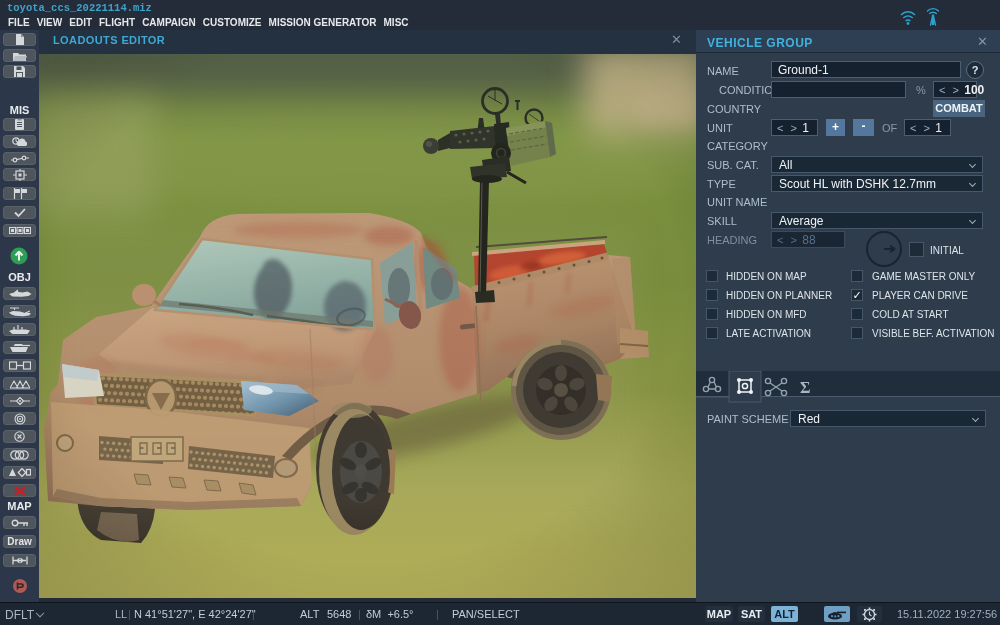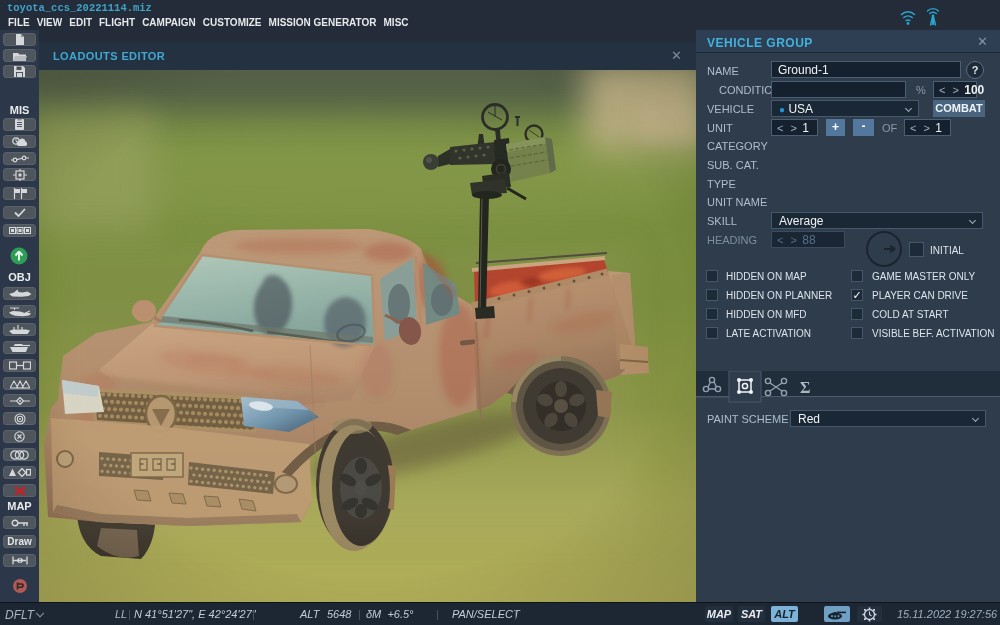--- a/index.html
+++ b/index.html
@@ -8,40 +8,40 @@
 
 #topbar { position:absolute; left:0; top:0; width:1000px; height:30px; background:#232c38; z-index:10; }
 #title { position:absolute; left:7px; top:2px; font-family:"Liberation Mono",monospace; font-weight:bold; font-size:10.5px; color:#41a2c8; }
 #menu { position:absolute; left:8px; top:17px; font-size:10px; font-weight:bold; color:#e6e9ec; }
 #menu span { margin-right:7px; }
 
 #sidebar { position:absolute; left:0; top:30px; width:39px; height:572px; background:#2c3849; z-index:5; }
 .sbtn { position:absolute; left:3px; width:33px; height:13px; background:#4e555d; border-radius:3px; border:1px solid #5a6168; display:flex; align-items:center; justify-content:center; }
 .slab { position:absolute; left:0; width:39px; text-align:center; font-size:11px; font-weight:bold; color:#e8eaec; }
 
-#viewport { position:absolute; left:39px; top:42px; width:598px; height:572px; background:#c4b5fd; }
+#viewport { position:absolute; left:39px; top:26px; width:598px; height:572px; background:#c4b5fd; }
 #vtitle { position:absolute; left:0; top:0; width:657px; height:28px; background:#243140; }
 #vtitle .t { position:absolute; left:14px; top:8px; font-size:11px; font-weight:bold; color:#3fa8d4; letter-spacing:0.4px; }
 #vtitle .x { position:absolute; right:14px; top:6px; font-size:13px; color:#7f8c9a; }
 #scene { position:absolute; left:0; top:28px; width:657px; height:544px; }
 
 #rpanel { position:absolute; left:696px; top:30px; width:304px; height:572px; background:#2e3c4c; }
 #rphead { position:absolute; left:0; top:0; width:304px; height:23px; background:#2f3f53; border-bottom:1px solid #1d2836; }
 #rphead .t { position:absolute; left:11px; top:6px; font-size:12px; font-weight:bold; color:#41b1dd; letter-spacing:0.5px; }
 #rphead .x { position:absolute; right:12px; top:4px; font-size:13px; color:#8494a4; }
 .rlabel { position:absolute; font-size:11px; color:#aebecb; white-space:nowrap; }
 .rinput { position:absolute; background:#15212e; border:1px solid #4b5e72; color:#f0f3f5; font-size:12px; padding:1px 6px; height:17px; line-height:14px; }
 .rdrop { position:absolute; background:#1a2735; border:1px solid #46586c; color:#f0f3f5; font-size:12px; padding:1px 7px; height:17px; line-height:14px; white-space:nowrap; }
 .rdrop .chev { position:absolute; right:7px; top:5px; width:5px; height:5px; border-right:1.4px solid #9fb0bf; border-bottom:1.4px solid #9fb0bf; transform:rotate(45deg); }
 .spin { position:absolute; background:#15212e; border:1px solid #4b5e72; color:#eef1f4; font-size:12px; height:17px; line-height:14px; padding:1px 5px; white-space:nowrap; }
 .spin .ar { color:#9fb0bf; font-size:11px; letter-spacing:2px; }
 .cb { position:absolute; width:12px; height:12px; background:#1d2a38; border:1px solid #45586b; }
 .cblab { position:absolute; font-size:10px; color:#dde4ea; white-space:nowrap; }
 
-#bottombar { position:absolute; left:0; top:602px; width:1000px; height:23px; background:#1d2734; border-top:1px solid #0e141c; color:#aab6c2; font-size:11px;font-style:italic; }
+#bottombar { position:absolute; left:0; top:602px; width:1000px; height:23px; background:#1d2734; border-top:1px solid #0e141c; color:#aab6c2; font-size:11px; }
 .bb { position:absolute; top:5px; white-space:nowrap; }
 .bbtn { position:absolute; top:3px; height:16px; background:#242f3e; color:#e8ecf0; font-weight:bold; font-size:11px; text-align:center; line-height:16px; border-radius:2px; }
 </style>
 </head>
 <body>
 <div id="topbar">
   <div id="title">toyota_ccs_20221114.miz</div>
   <div id="menu"><span>FILE</span><span>VIEW</span><span>EDIT</span><span>FLIGHT</span><span>CAMPAIGN</span><span>CUSTOMIZE</span><span>MISSION GENERATOR</span><span>MISC</span></div>
   <svg class="abs" style="left:898px;top:6px" width="44" height="22" viewBox="0 0 44 22">
     <g stroke="#2ba4cd" fill="none" stroke-width="1.6" stroke-linecap="round">
@@ -714,32 +714,33 @@
       <span class="t">VEHICLE GROUP</span>
       <span class="x">✕</span>
     </div>
   <div class="rlabel" style="left:11px;top:35px">NAME</div>
   <div class="rinput" style="left:75px;top:31px;width:190px">Ground-1</div>
   <div class="abs" style="left:270px;top:31px;width:18px;height:18px;border:1px solid #5a6e82;border-radius:50%;background:#1d2a38;color:#dfe6ec;font-size:11px;font-weight:bold;text-align:center;line-height:17px">?</div>
   <div class="rlabel" style="left:23px;top:54px">CONDITION</div>
   <div class="rinput" style="left:75px;top:50.5px;width:135px">&nbsp;</div>
   <div class="rlabel" style="left:220px;top:54px;color:#8a9aa8">%</div>
   <div class="spin" style="left:237px;top:51px;width:44px"><span class="ar">&lt; &gt;</span> <b>100</b></div>
-  <div class="rlabel" style="left:11px;top:73px">VEHICLE</div>
-  <div class="rdrop" style="left:75px;top:69.5px;width:148px"><span style="color:#2196d8;font-size:10px">●</span> USA<span class="chev"></span></div>
+  <div class="rlabel" style="left:11px;top:73px">COUNTRY</div>
   <div class="abs" style="left:237px;top:69.5px;width:52px;height:17px;background:#49647f;color:#eef3f7;font-weight:bold;font-size:11px;text-align:center;line-height:17px">COMBAT</div>
   <div class="rlabel" style="left:11px;top:92px">UNIT</div>
   <div class="spin" style="left:75px;top:88.5px;width:47px"><span class="ar">&lt; &gt;</span> 1</div>
   <div class="abs" style="left:130px;top:88.5px;width:19px;height:17px;background:#54789d;color:#fff;font-weight:bold;font-size:12px;text-align:center;line-height:16px">+</div>
   <div class="abs" style="left:157px;top:88.5px;width:21px;height:17px;background:#54789d;color:#fff;font-weight:bold;font-size:12px;text-align:center;line-height:15px">-</div>
   <div class="rlabel" style="left:186px;top:92px;color:#8a9aa8">OF</div>
   <div class="spin" style="left:208px;top:88.5px;width:47px"><span class="ar">&lt; &gt;</span> 1</div>
   <div class="rlabel" style="left:11px;top:110px">CATEGORY</div>
   <div class="rlabel" style="left:11px;top:129px">SUB. CAT.</div>
+  <div class="rdrop" style="left:75px;top:125.5px;width:212px">All<span class="chev"></span></div>
   <div class="rlabel" style="left:11px;top:148px">TYPE</div>
+  <div class="rdrop" style="left:75px;top:144.5px;width:212px">Scout HL with DSHK 12.7mm<span class="chev"></span></div>
   <div class="rlabel" style="left:11px;top:166px">UNIT NAME</div>
   <div class="rlabel" style="left:11px;top:185px">SKILL</div>
   <div class="rdrop" style="left:75px;top:182px;width:212px">Average<span class="chev"></span></div>
   <div class="rlabel" style="left:11px;top:204px;color:#7e90a0">HEADING</div>
   <div class="spin" style="left:75px;top:201px;width:74px;border-color:#3a4b5d;color:#56718a;background:#1a2633"><span class="ar" style="color:#56718a">&lt; &gt;</span> 88</div>
   <svg class="abs" style="left:168px;top:199px" width="40" height="40" viewBox="0 0 40 40">
       <circle cx="20" cy="20" r="17" fill="none" stroke="#1a2430" stroke-width="2"></circle>
       <path d="M20 20 H31 M31 20 l-5-3.2 M31 20 l-5 3.2" stroke="#1a2430" stroke-width="2" fill="none"></path>
     </svg>
   <div class="cb" style="left:213px;top:212px;width:15px;height:15px"></div>

